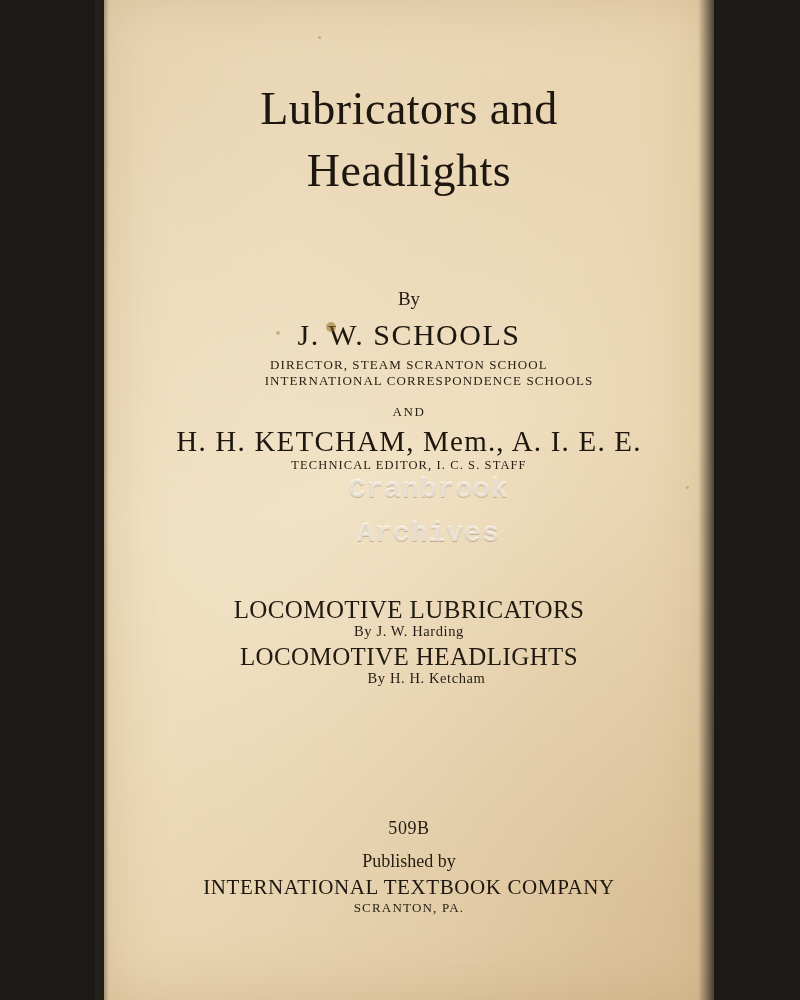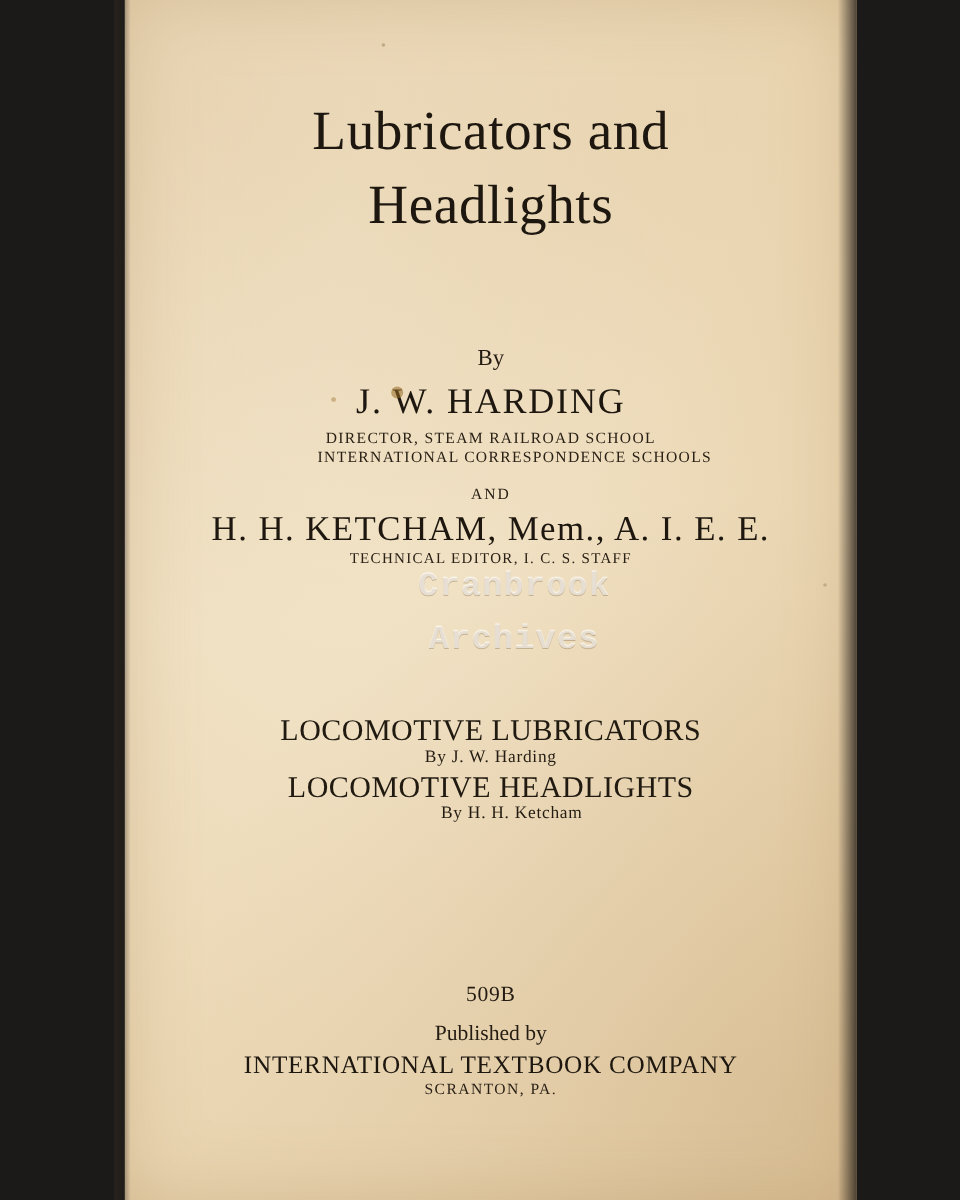--- a/index.html
+++ b/index.html
@@ -251,22 +251,22 @@
   <div class="paper">
     <div class="content">
 
       <div class="title-block">
         <div class="title-line">Lubricators and</div>
         <div class="title-line">Headlights</div>
       </div>
 
       <div class="by-word">By</div>
 
-      <div class="author1">J. W. HARDING</div>
-      <div class="author1-sub1">DIRECTOR, STEAM RAILROAD SCHOOL</div>
+      <div class="author1">J. W. SCHOOLS</div>
+      <div class="author1-sub1">DIRECTOR, STEAM SCRANTON SCHOOL</div>
       <div class="author1-sub2">INTERNATIONAL CORRESPONDENCE SCHOOLS</div>
 
       <div class="and-word">AND</div>
 
       <div class="author2">H. H. KETCHAM, Mem., A. I. E. E.</div>
       <div class="author2-sub">TECHNICAL EDITOR, I. C. S. STAFF</div>
 
       <div class="section-a-title">LOCOMOTIVE LUBRICATORS</div>
       <div class="section-a-author">By J. W. Harding</div>
 

